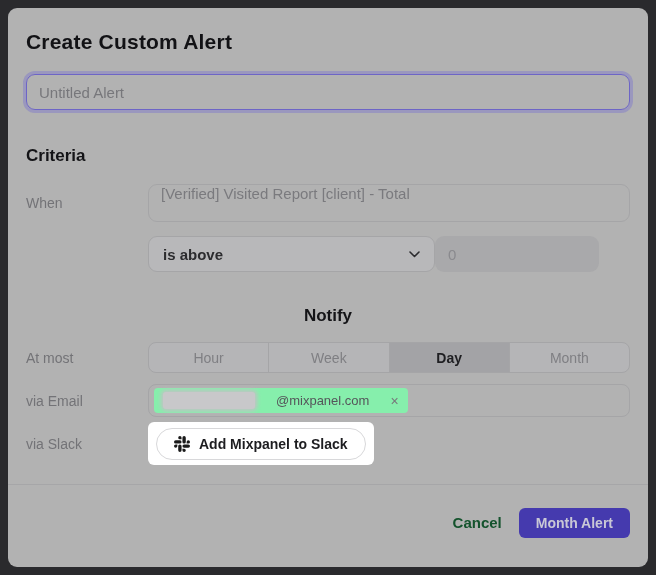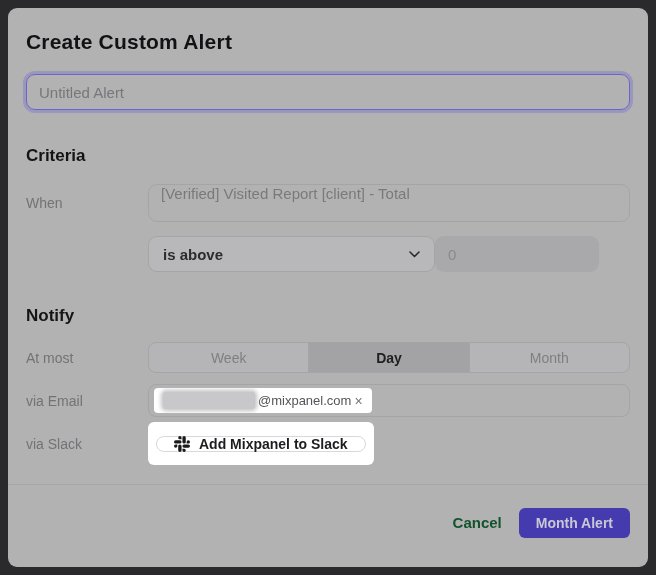--- a/index.html
+++ b/index.html
@@ -34,21 +34,21 @@
     padding:0 12px;
     font-family:"Liberation Sans", sans-serif;
     font-size:15px; color:#3a3a3e;
     outline:none;
   }
   .name-input::placeholder { color:#77777b; opacity:1; }
   .section-heading {
     font-size:17px; font-weight:700; color:#141417;
   }
   .h-criteria { margin-top:36px; }
-  .h-notify   { margin-top:34px; }
+  .h-notify   { margin-top:34px;text-align:center; }
   .row { display:flex; align-items:center; }
   .row-label {
     width:122px; flex:0 0 122px;
     font-size:14px; color:#737377;
   }
   .row-when { margin-top:18px; }
   .event-field {
     flex:1; height:38px;
     border:1px solid #a5a5a7; border-radius:9px;
     display:flex; 
@@ -96,44 +96,44 @@
   }
   .row-email { margin-top:11px; }
   .email-field {
     flex:1; height:33px;
     border:1px solid #a5a5a7; border-radius:8px;
     display:flex; align-items:center;
     padding:0 5px;
   }
   .email-chip {
     height:25px;
-    background:#ffffff;
+    background:#86efac;
     border-radius:4px;
     display:flex; align-items:center;
     padding:0 9px;
-    gap:3px;
+    gap:21px;
   }
   .redacted-block {
     width:92px; height:17px;
     background:#c8c8ca;
     border-radius:3px;
     box-shadow:0 0 4px 2px #c2c2c4;
   }
   .chip-domain { font-size:13px; color:#55555a; }
   .chip-remove { font-size:14px; color:#77777b; cursor:pointer; line-height:1; }
   .row-slack { margin-top:5px; align-items:center; }
   .spotlight {
     background:#ffffff;
     border-radius:6px;
     height:43px;
     padding:0 8px;
     display:flex; align-items:center;
   }
   .slack-button {
-    height:16px;
+    height:32px;
     background:#ffffff;
     border:1px solid #d8d8da;
     border-radius:16px;
     display:flex; align-items:center; gap:9px;
     padding:0 17px;
     font-family:"Liberation Sans", sans-serif;
     font-size:14px; font-weight:700; color:#1d1d20;
     cursor:pointer;
   }
   .footer-divider {
@@ -192,20 +192,21 @@
       </span>
     </div>
     <input class="threshold-input" type="text" disabled="" placeholder="0" style="">
   </div>
 
   <h2 class="section-heading h-notify">Notify</h2>
 
   <div class="row row-atmost">
     <div class="row-label">At most</div>
     <div class="segmented">
+      <div class="segment">Hour</div>
       <div class="segment">Week</div>
       <div class="segment selected">Day</div>
       <div class="segment">Month</div>
     </div>
   </div>
 
   <div class="row row-email">
     <div class="row-label">via Email</div>
     <div class="email-field">
       <div class="email-chip">

